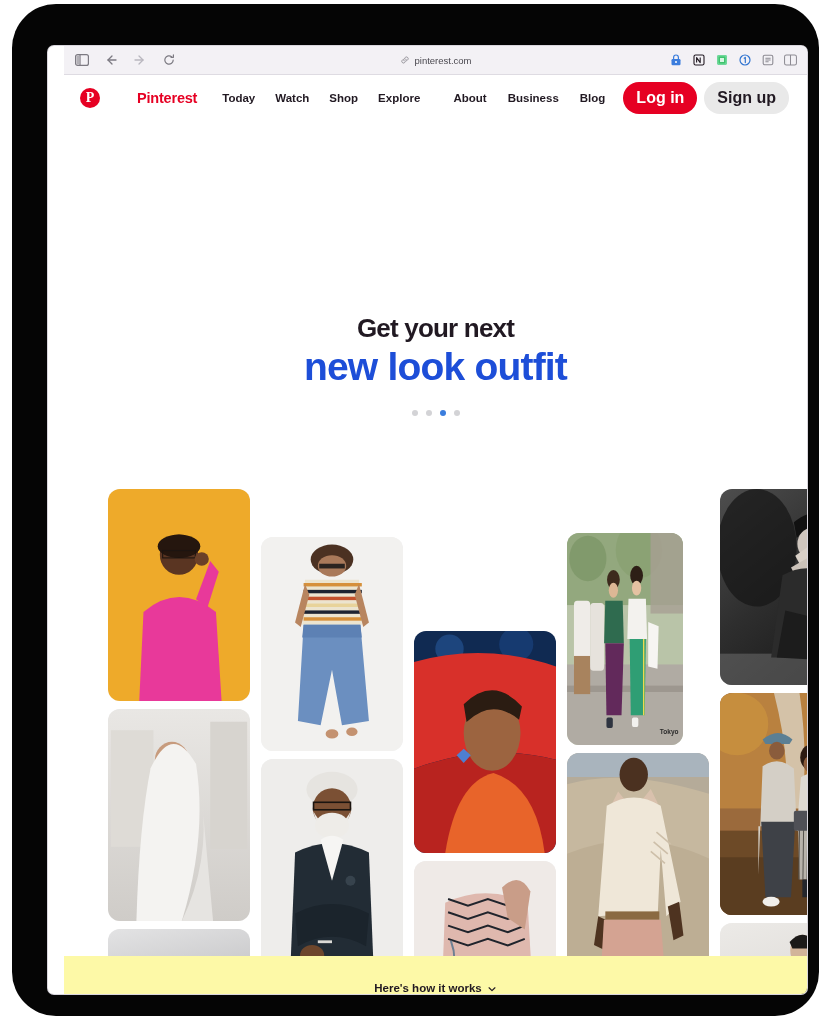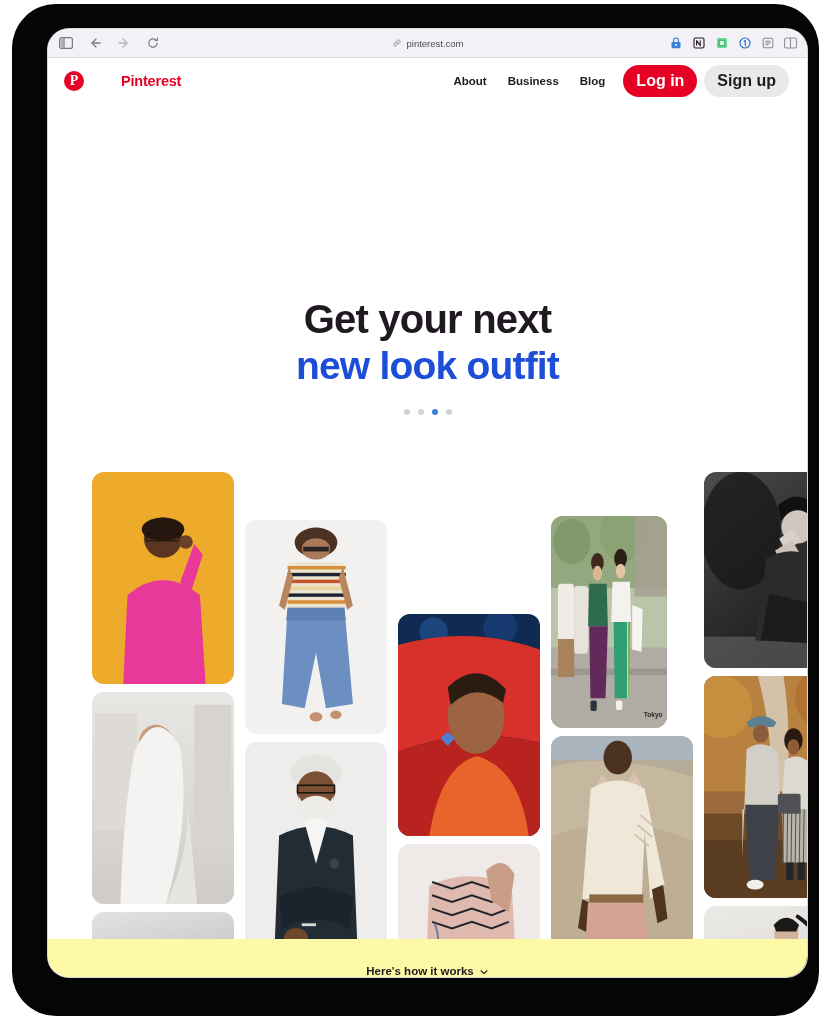--- a/index.html
+++ b/index.html
@@ -13,26 +13,27 @@
   
   #device-frame {
     position: absolute;
     left: 12px; top: 4px;
     width: 807px; height: 1012px;
     background: #050505;
     border-radius: 44px;
   }
   #screen {
     position: absolute;
-    left: 36px; top: 25px;
+    left: 36px; top: 42px;
     width: 759px; height: 948px;
     background: #ffffff;
-    border-radius: 21px;
+    border-radius: 6px;
     overflow: hidden;
     box-shadow: 0 0 0 1px #d9d6dd;
+    padding-left: 16px;
   }
 
   
   #browser-toolbar {
     position: relative;
     height: 29px;
     background: #f3f1f5;
     border-bottom: 1px solid #dedbe2;
     display: flex;
     align-items: center;
@@ -109,21 +110,21 @@
   }
   #login-button { background: #e60023; color: #ffffff; margin-left: 6px; }
   #signup-button { background: #e9e9e9; color: #211922; margin-left: 4px; }
 
   
   #hero {
     text-align: center;
     padding-top: 192px;
   }
   #hero-line1 {
-    font-size: 40px; font-weight: bold; color: #211922;
+    font-size: 26px; font-weight: bold; color: #211922;
     letter-spacing: -0.8px; line-height: 1.18;
   }
   #hero-line2 {
     font-size: 39px; font-weight: bold; color: #1d4ed8;
     letter-spacing: -0.8px; line-height: 1.18;
   }
   #hero-dots {
     margin-top: 20px;
     display: flex; justify-content: center; gap: 8px;
   }
@@ -261,20 +262,26 @@
         </div>
       </div>
     </div>
 
     <div id="page">
 
       <div id="site-header">
         <div id="brand">
           <span class="pin-logo">P</span>
           <span class="brand-text">Pinterest</span>
+        </div>
+        <div id="nav-left">
+          <div class="nav-link">Today</div>
+          <div class="nav-link">Watch</div>
+          <div class="nav-link">Shop</div>
+          <div class="nav-link">Explore</div>
         </div>
         <div id="nav-right">
           <div class="nav-link">About</div>
           <div class="nav-link">Business</div>
           <div class="nav-link">Blog</div>
           <button class="btn-pill" id="login-button">Log in</button>
           <button class="btn-pill" id="signup-button">Sign up</button>
         </div>
       </div>
 

